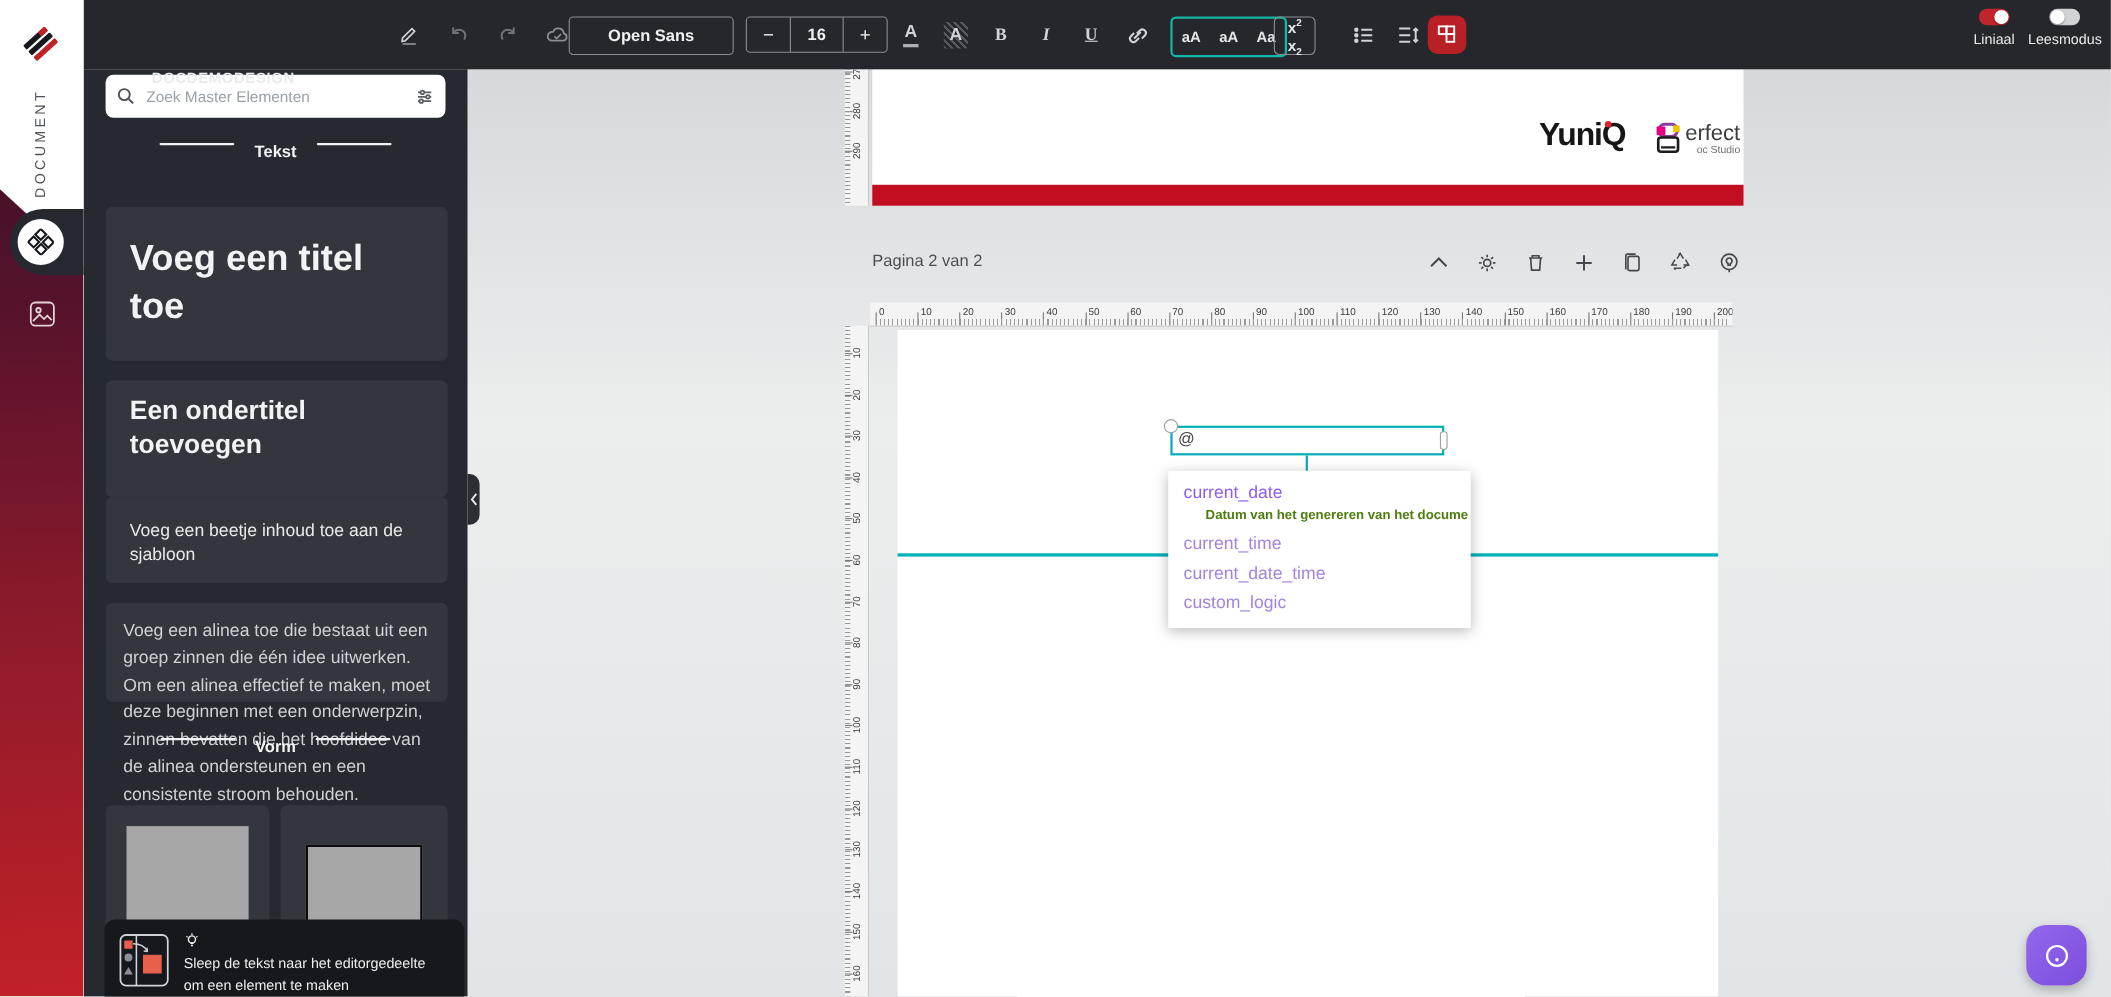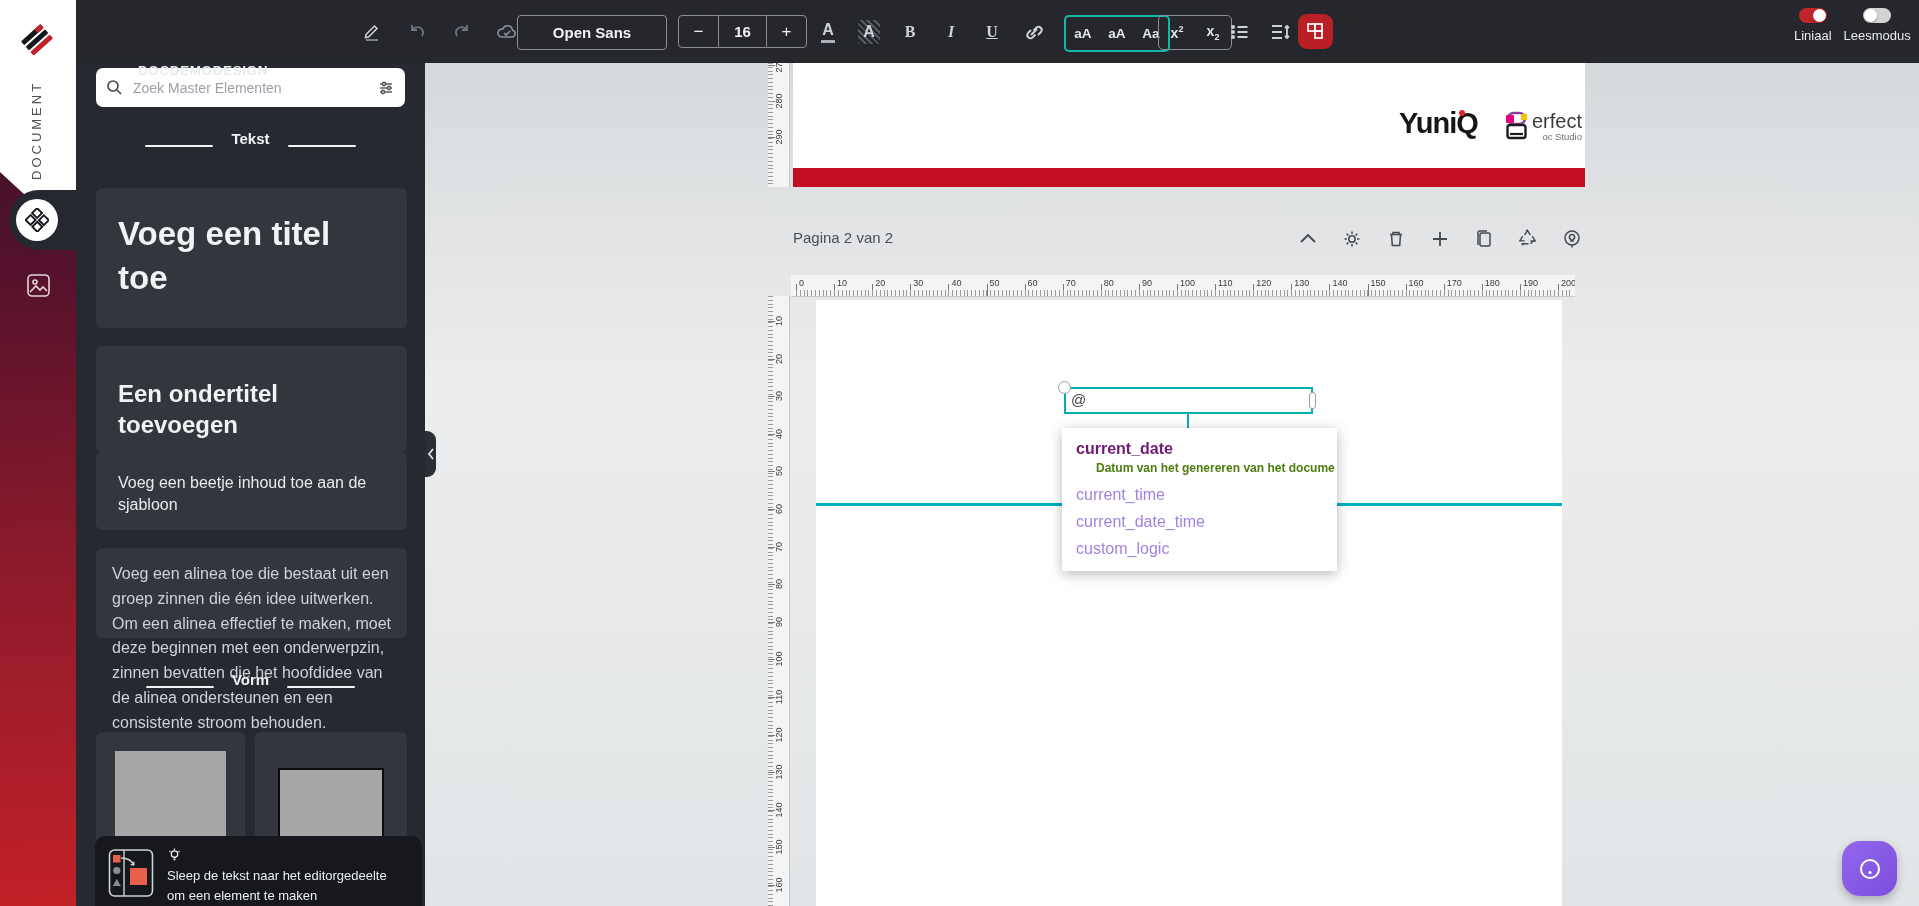--- a/index.html
+++ b/index.html
@@ -41,21 +41,21 @@
   .ic-color{flex-direction:column;gap:1px;font-family:"Liberation Sans",sans-serif;}
   .ic-color .bar{width:14px;height:3px;background:#aab0b7;}
   .ic-hatch{background:repeating-linear-gradient(45deg,#565a61 0 2px,transparent 2px 4.5px);
       border-radius:2px;font-family:"Liberation Sans",sans-serif;}
   .ic-italic{font-style:italic;}
   .ic-under{text-decoration:underline;}
   .case-group{position:absolute;left:988px;top:15px;height:33px;border:2px solid #14b8a6;border-radius:5px;
       display:flex;align-items:center;}
   .case-item{width:34px;text-align:center;color:#e4e7ea;font-size:13.5px;font-weight:700;cursor:pointer;}
   .supsub-group{position:absolute;left:1082px;top:15px;height:33px;border:1px solid #8a8d93;border-radius:5px;
-      display:flex;align-items:center;}
+      display:flex;align-items:center;flex-direction:column;}
   .ss-item{width:36px;text-align:center;color:#e4e7ea;font-size:14px;font-weight:700;cursor:pointer;}
   .ss-item sup,.ss-item sub{font-size:9px;}
   .list-icons{left:1152px;gap:16px;}
   .red-grid-btn{position:absolute;left:1222px;top:14px;width:35px;height:35px;border-radius:9px;
       background:#b92025;display:flex;align-items:center;justify-content:center;cursor:pointer;}
   .toggles{position:absolute;left:1718px;top:8px;display:flex;gap:12px;}
   .toggle-wrap{display:flex;flex-direction:column;align-items:center;gap:5px;cursor:pointer;}
   .track{width:28px;height:15px;border-radius:8px;position:relative;}
   .track.on{background:#c2242b;}
   .track.off{background:#d2d3d5;}
@@ -63,27 +63,27 @@
       box-shadow:0 1px 2px rgba(0,0,0,.35);}
   .track.on .knob{right:1px;} .track.off .knob{left:1px;}
   .toggle-label{color:#e8eaec;font-size:13px;}
   
   .sidebar{position:absolute;left:76px;top:63px;width:349px;height:843px;background:#26292f;z-index:20;}
   .search-box{position:absolute;left:20px;top:5px;width:309px;height:39px;background:#ffffff;border-radius:7px;
       display:flex;align-items:center;padding:0 10px;box-sizing:border-box;gap:8px;}
   .search-box input{border:none;outline:none;flex:1;font-size:14px;color:#333;
       font-family:"Liberation Sans",sans-serif;}
   .search-box input::placeholder{color:#9aa0a8;}
-  .section-head{position:absolute;left:0;width:100%;display:flex;align-items:flex-end;justify-content:center;
+  .section-head{position:absolute;left:0;width:100%;display:flex;align-items:flex-start;justify-content:center;
       gap:18px;color:#f2f3f5;font-size:15px;font-weight:700;}
   .section-head .line{width:68px;height:2px;background:#f2f3f5;border-radius:1px;}
   .s-card{position:absolute;left:20px;width:311px;background:#33363d;border-radius:6px;color:#f2f3f4;
       box-sizing:border-box;cursor:grab;}
   .card-title{top:125px;height:140px;padding:24px 22px;font-size:33px;font-weight:700;line-height:1.32;}
-  .card-sub{top:283px;height:106px;padding:32px 22px;font-size:24px;font-weight:700;line-height:1.3;}
+  .card-sub{top:283px;height:106px;padding:12px 22px;font-size:24px;font-weight:700;line-height:1.3;}
   .card-content{top:389px;height:78px;padding:20px 22px;font-size:16px;line-height:1.4;color:#e9eaec;}
   .card-para{top:485px;height:90px;padding:14px 16px;font-size:16px;line-height:1.55;color:#ced2d7;}
   .shape-card{position:absolute;background:#33363d;border-radius:6px;cursor:grab;overflow:hidden;}
   .shape-a{left:20px;top:669px;width:149px;height:148px;}
   .shape-a .sq{position:absolute;left:19px;top:19px;width:111px;height:110px;background:#a7a7a7;}
   .shape-b{left:179px;top:669px;width:152px;height:148px;}
   .shape-b .sq{position:absolute;left:23px;top:36px;width:106px;height:120px;background:#a7a7a7;
       border:2px solid #0c0c0c;box-sizing:border-box;}
   .hint-card{position:absolute;left:19px;top:773px;width:327px;height:80px;background:#16181d;
       border-radius:10px;display:flex;padding:12px 12px 0 13px;box-sizing:border-box;gap:13px;z-index:5;}
@@ -120,21 +120,21 @@
   .sel-text{font-size:15px;color:#444;line-height:22px;padding-left:5px;}
   .handle-tl{position:absolute;left:-8px;top:-8px;width:13px;height:13px;border-radius:50%;background:#ffffff;
       border:1.5px solid #9aa0a6;box-sizing:border-box;cursor:move;}
   .handle-r{position:absolute;right:-5px;top:3px;width:7px;height:17px;border-radius:3px;background:#ffffff;
       border:1px solid #9aa0a6;box-sizing:border-box;cursor:ew-resize;}
   .dd-connector{position:absolute;left:762px;top:351px;width:2px;height:14px;background:#00aeb6;z-index:3;}
   .dropdown{position:absolute;left:637px;top:365px;width:275px;background:#ffffff;z-index:6;
       box-shadow:0 3px 12px rgba(0,0,0,.28);padding:7px 0 9px 0;overflow:hidden;}
   .dd-item{padding:5px 14px 4px 14px;cursor:pointer;}
   .dd-label{font-size:16px;color:#a183de;}
-  .dd-item.hl .dd-label{color:#701a75;font-weight:700;}
+  .dd-item.hl .dd-label{color:#8b5cf6;font-weight:400;}
   .dd-desc{font-size:12px;font-weight:700;color:#4d7c0f;padding:3px 0 2px 20px;white-space:nowrap;}
   
   .yuniq{position:absolute;left:974px;top:44px;font-size:29px;font-weight:700;color:#161616;
       letter-spacing:-1px;z-index:2;}
   .yuniq-dot{position:absolute;left:60px;top:3px;width:6px;height:6px;border-radius:50%;background:#e52330;}
   .pds{position:absolute;left:1080px;top:48px;display:flex;gap:3px;z-index:2;}
   .pds-texts{display:flex;flex-direction:column;line-height:1;}
   .pds-name{font-size:20px;color:#3c3c3c;}
   .pds-sub{font-size:9.5px;color:#6e6e6e;margin-top:1px;align-self:flex-end;}
   

